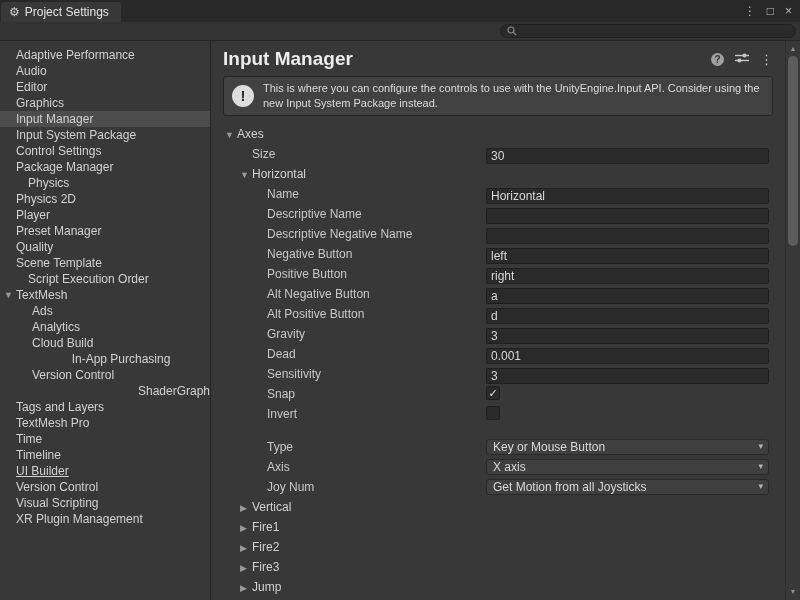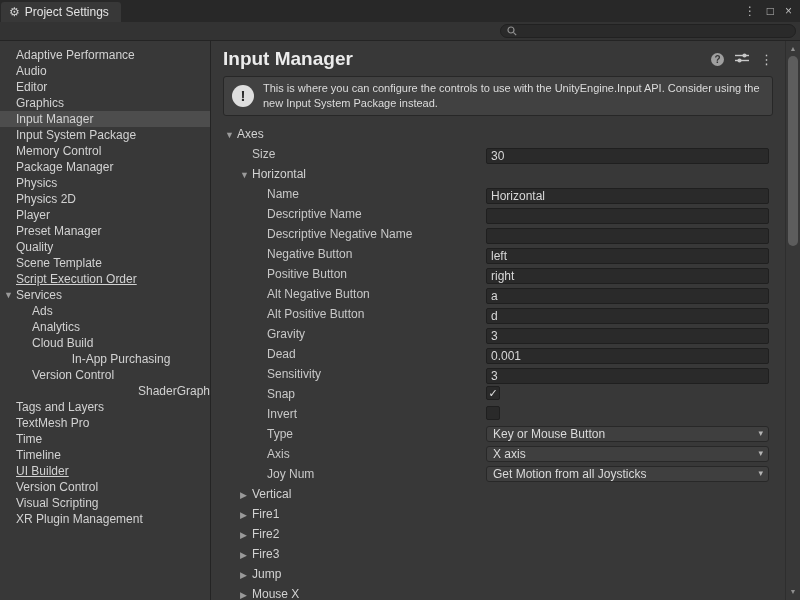--- a/index.html
+++ b/index.html
@@ -97,30 +97,30 @@
   <div class="content">
 
     <div class="sidebar">
       <div id="sidebar-list">
           <div class="sb-item" style="padding-left: 16px;"><span>Adaptive Performance</span></div>
           <div class="sb-item" style="padding-left: 16px;"><span>Audio</span></div>
           <div class="sb-item" style="padding-left: 16px;"><span>Editor</span></div>
           <div class="sb-item" style="padding-left: 16px;"><span>Graphics</span></div>
           <div class="sb-item selected" style="padding-left: 16px;"><span>Input Manager</span></div>
           <div class="sb-item" style="padding-left: 16px;"><span>Input System Package</span></div>
-          <div class="sb-item" style="padding-left: 16px;"><span>Memory Control</span></div>
+          <div class="sb-item" style="padding-left: 16px;"><span>Control Settings</span></div>
           <div class="sb-item" style="padding-left: 16px;"><span>Package Manager</span></div>
-          <div class="sb-item" style="padding-left: 16px;"><span>Physics</span></div>
+          <div class="sb-item" style="padding-left: 28px;"><span>Physics</span></div>
           <div class="sb-item" style="padding-left: 16px;"><span>Physics 2D</span></div>
           <div class="sb-item" style="padding-left: 16px;"><span>Player</span></div>
           <div class="sb-item" style="padding-left: 16px;"><span>Preset Manager</span></div>
           <div class="sb-item" style="padding-left: 16px;"><span>Quality</span></div>
           <div class="sb-item" style="padding-left: 16px;"><span>Scene Template</span></div>
-          <div class="sb-item" style="padding-left: 16px; text-decoration: underline;"><span>Script Execution Order</span></div>
-          <div class="sb-item" style="padding-left: 16px;"><span class="sb-tri">▼</span><span>Services</span></div>
+          <div class="sb-item" style="padding-left: 28px;"><span>Script Execution Order</span></div>
+          <div class="sb-item" style="padding-left: 16px;"><span class="sb-tri">▼</span><span>TextMesh</span></div>
           <div class="sb-item" style="padding-left: 32px;"><span>Ads</span></div>
           <div class="sb-item" style="padding-left: 32px;"><span>Analytics</span></div>
           <div class="sb-item" style="padding-left: 32px;"><span>Cloud Build</span></div>
           <div class="sb-item" style="padding-left: 32px; text-align: center;"><span>In-App Purchasing</span></div>
           <div class="sb-item" style="padding-left: 32px;"><span>Version Control</span></div>
           <div class="sb-item" style="padding-left: 16px; text-align: right;"><span>ShaderGraph</span></div>
           <div class="sb-item" style="padding-left: 16px;"><span>Tags and Layers</span></div>
           <div class="sb-item" style="padding-left: 16px;"><span>TextMesh Pro</span></div>
           <div class="sb-item" style="padding-left: 16px;"><span>Time</span></div>
           <div class="sb-item" style="padding-left: 16px;"><span>Timeline</span></div>
@@ -166,21 +166,21 @@
           <div class="prop-row" style="padding-left: 56px;"><span>Alt Positive Button</span><div class="fieldwrap"><input class="tfield" type="text" spellcheck="false" value="d" style=""></div></div>
           <div class="prop-row" style="padding-left: 56px;"><span>Gravity</span><div class="fieldwrap"><input class="tfield" type="text" spellcheck="false" value="3" style=""></div></div>
           <div class="prop-row" style="padding-left: 56px;"><span>Dead</span><div class="fieldwrap"><input class="tfield" type="text" spellcheck="false" value="0.001" style=""></div></div>
           <div class="prop-row" style="padding-left: 56px;"><span>Sensitivity</span><div class="fieldwrap"><input class="tfield" type="text" spellcheck="false" value="3" style=""></div></div>
           <div class="prop-row" style="padding-left: 56px;"><span>Snap</span><div class="fieldwrap">
               <div class="cbox">✓</div>
             </div></div>
           <div class="prop-row" style="padding-left: 56px;"><span>Invert</span><div class="fieldwrap">
               <div class="cbox"></div>
             </div></div>
-          <div class="prop-row" style="padding-left: 56px;"><span>Type</span><div class="fieldwrap">
+          <div class="prop-row" style="padding-left: 56px; margin-top: 13px;"><span>Type</span><div class="fieldwrap">
               <div class="dropdown">
                 <span class="dd-text">Key or Mouse Button</span>
                 <span class="dd-arrow">▾</span>
               </div>
             </div></div>
           <div class="prop-row" style="padding-left: 56px;"><span>Axis</span><div class="fieldwrap">
               <div class="dropdown">
                 <span class="dd-text">X axis</span>
                 <span class="dd-arrow">▾</span>
               </div>

